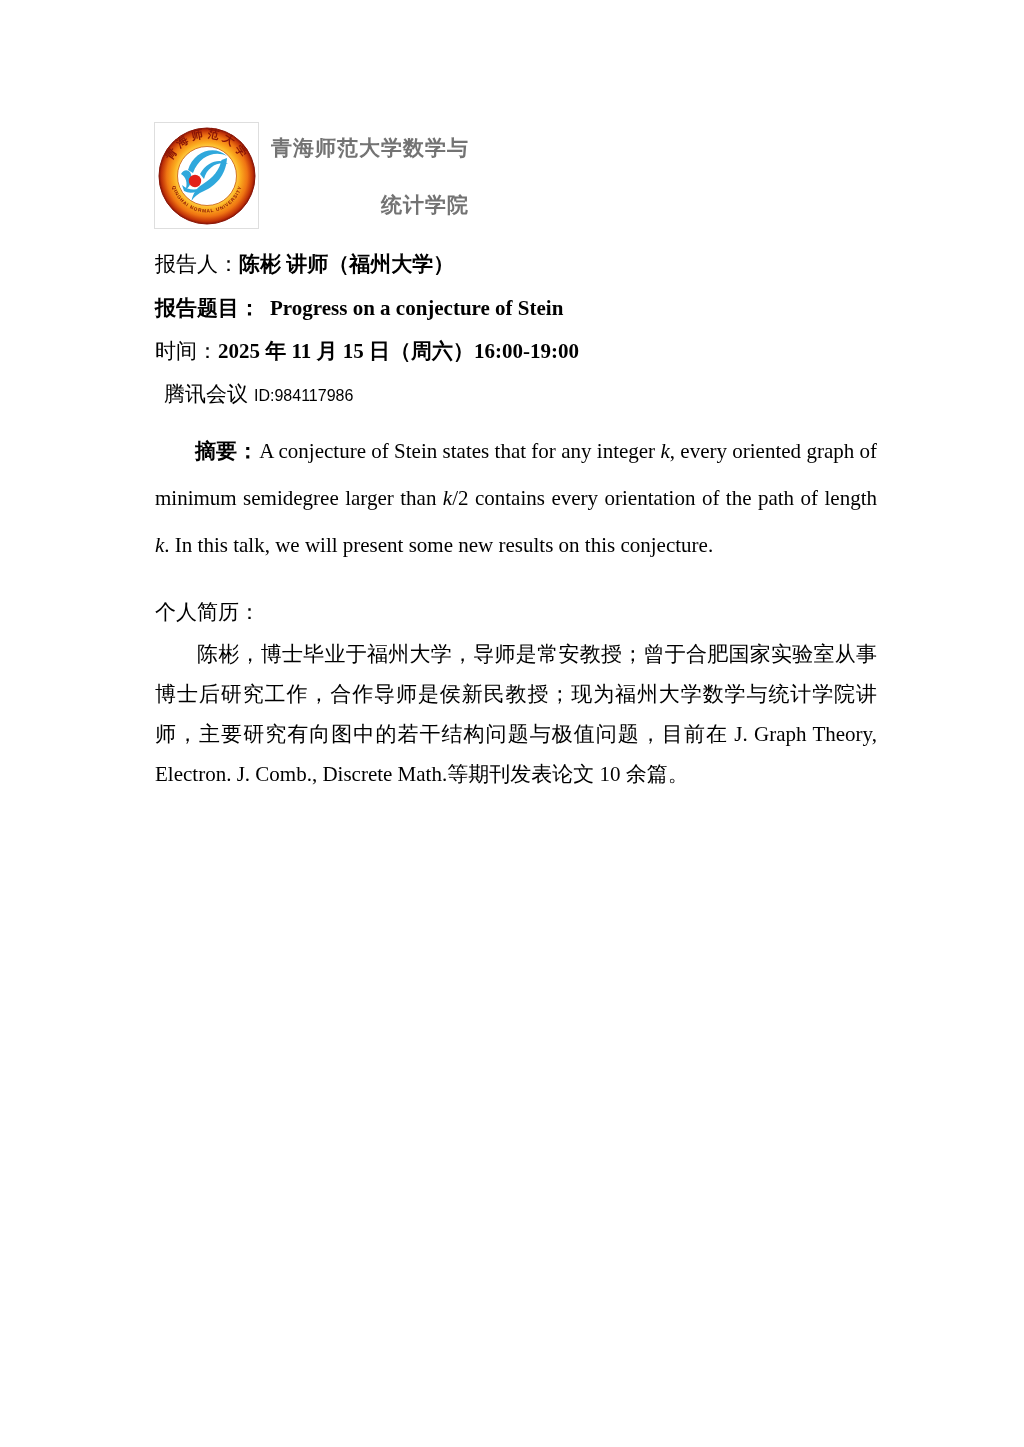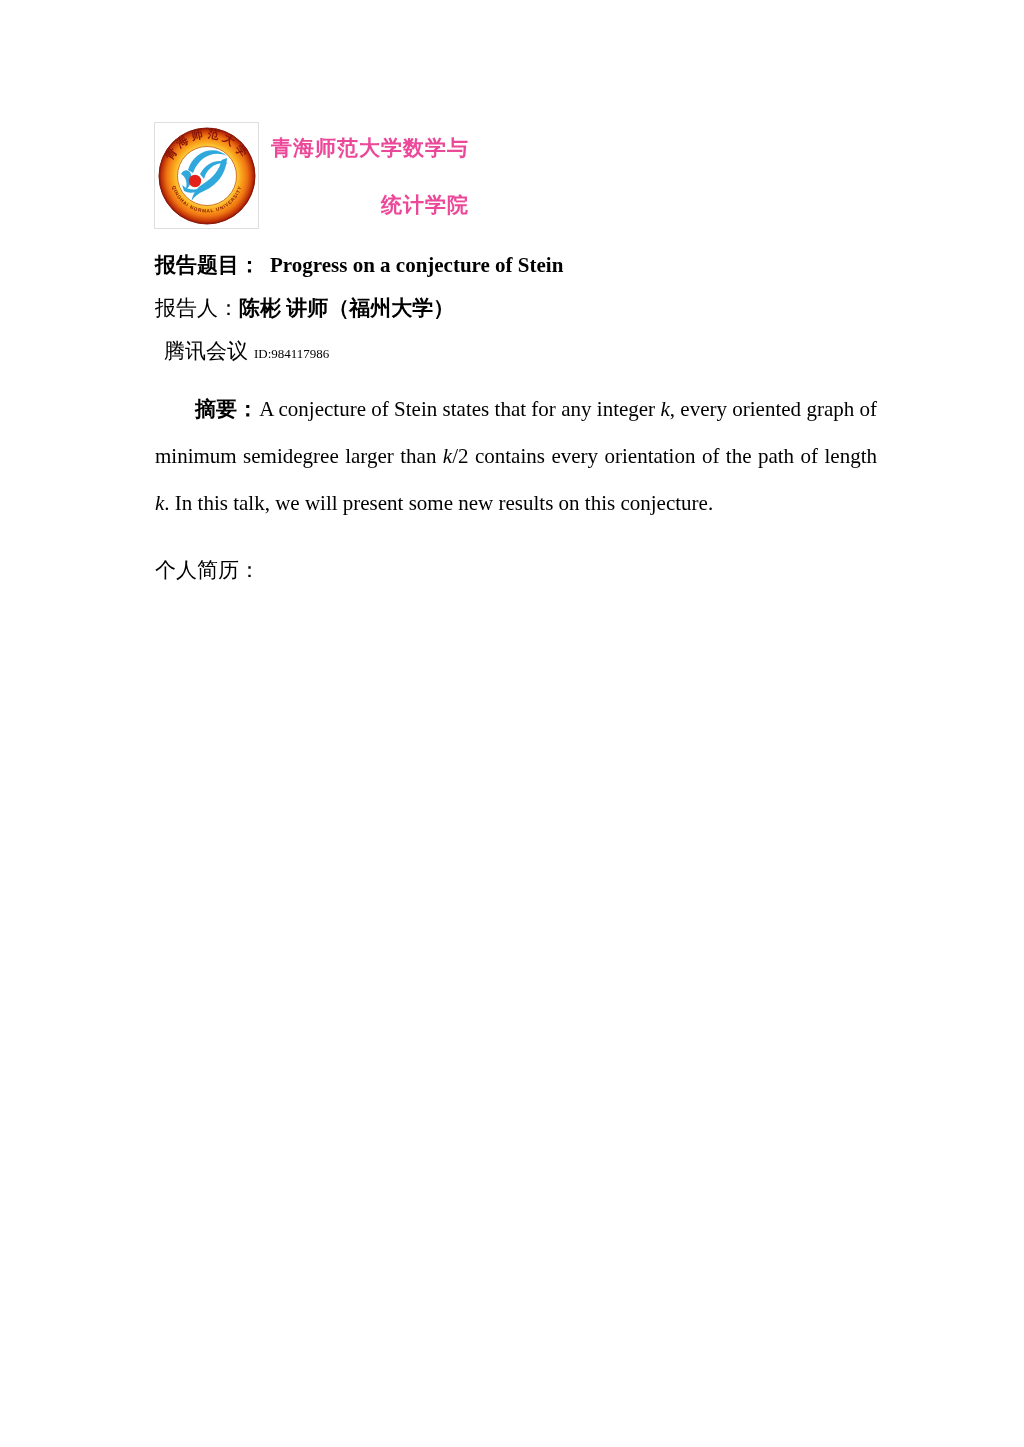--- a/index.html
+++ b/index.html
@@ -33,21 +33,21 @@
     background: #ffffff;
   }
   .logo svg { display: block; width: 103px; height: 105px; }
   .org-name {
     margin-left: 13px;
     padding-top: 13px;
     font-weight: bold;
     font-size: 21px;
     line-height: 24px;
     letter-spacing: 1px;
-    color: #ec4899;
+    color: #737373;
   }
   .org-line2 {
     margin-top: 33px;
     margin-left: 40px;
     text-align: right;
   }
   
   .info-line {
     font-size: 21px;
     line-height: 23px;
@@ -58,22 +58,22 @@
     font-family: "Liberation Sans", "DejaVu Sans", sans-serif;
     font-weight: bold;
   }
   .lab-song {
     font-weight: normal;
   }
   .val-bold { font-weight: bold; }
   .gap-sm { margin-right: 6px; margin-left: 9px; }
   .gap-md { margin-right: 10px; }
   .mono {
-    font-family: Liberation Serif, serif;
-    font-size: 13px;
+    font-family: Liberation Sans, sans-serif;
+    font-size: 16px;
   }
   
   .abstract {
     margin: 2px 0 0 0;
     font-size: 21px;
     line-height: 47px;
     text-align: justify;
     text-indent: 40px;
   }
   .abs-label {
@@ -137,32 +137,36 @@
           </g>
         </svg>
       </div>
       <div class="org-name">
         <div class="org-line1">青海师范大学数学与</div>
         <div class="org-line2">统计学院</div>
       </div>
     </div>
 
     <div class="info-line">
+      <span class="lab-song">报告人：</span><span class="val-bold">陈彬 讲师（福州大学）</span>
+    </div>
+
+    <div class="info-line">
       <span class="lab-heiti gap-md">报告题目：</span><span class="val-bold">Progress on a conjecture of Stein</span>
     </div>
 
     <div class="info-line">
-      <span class="lab-song">报告人：</span><span class="val-bold">陈彬 讲师（福州大学）</span>
+      <span class="lab-song">时间：</span><span class="val-bold">2025 年 11 月 15 日（周六）16:00-19:00</span>
     </div>
-
 
     <div class="info-line">
       <span class="lab-song gap-sm">腾讯会议</span><span class="mono">ID:984117986</span>
     </div>
 
     <p class="abstract">
       <span class="abs-label">摘要：</span><span><span>A conjecture of Stein states that for any integer </span><span class="it">k</span><span>, every oriented graph of minimum semidegree larger than </span><span class="it">k</span><span>/2 contains every orientation of the path of length </span><span class="it">k</span><span>. In this talk, we will present some new results on this conjecture.</span></span>
     </p>
 
     <div class="bio-heading">个人简历：</div>
+    <p class="bio">陈彬，博士毕业于福州大学，导师是常安教授；曾于合肥国家实验室从事博士后研究工作，合作导师是侯新民教授；现为福州大学数学与统计学院讲师，主要研究有向图中的若干结构问题与极值问题，目前在 J. Graph Theory, Electron. J. Comb., Discrete Math.等期刊发表论文 10 余篇。</p>
 
   </div>
 </div>
 
 </body></html>

